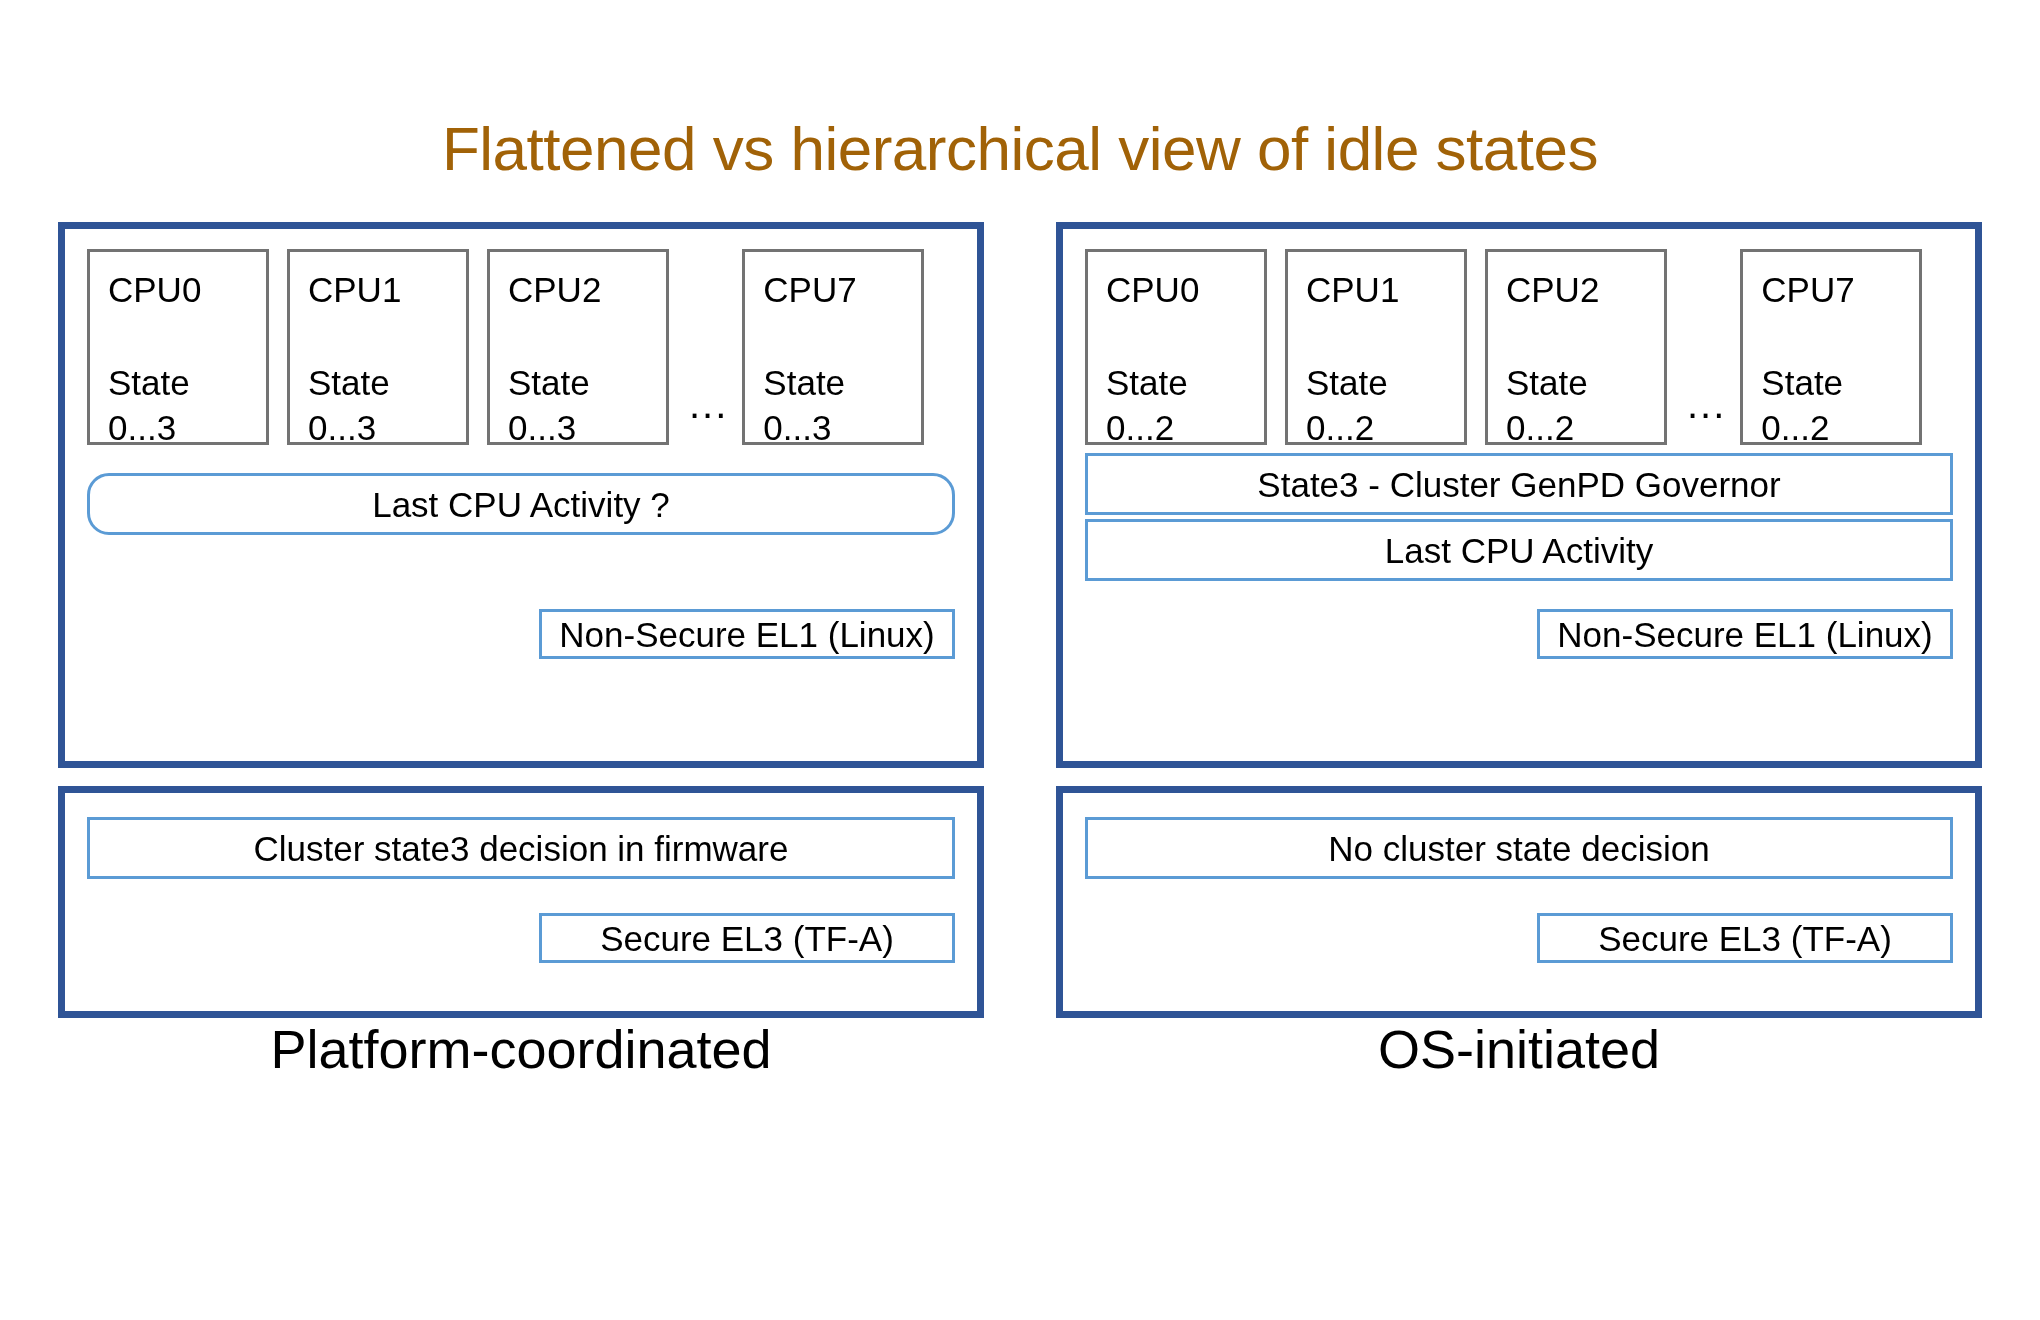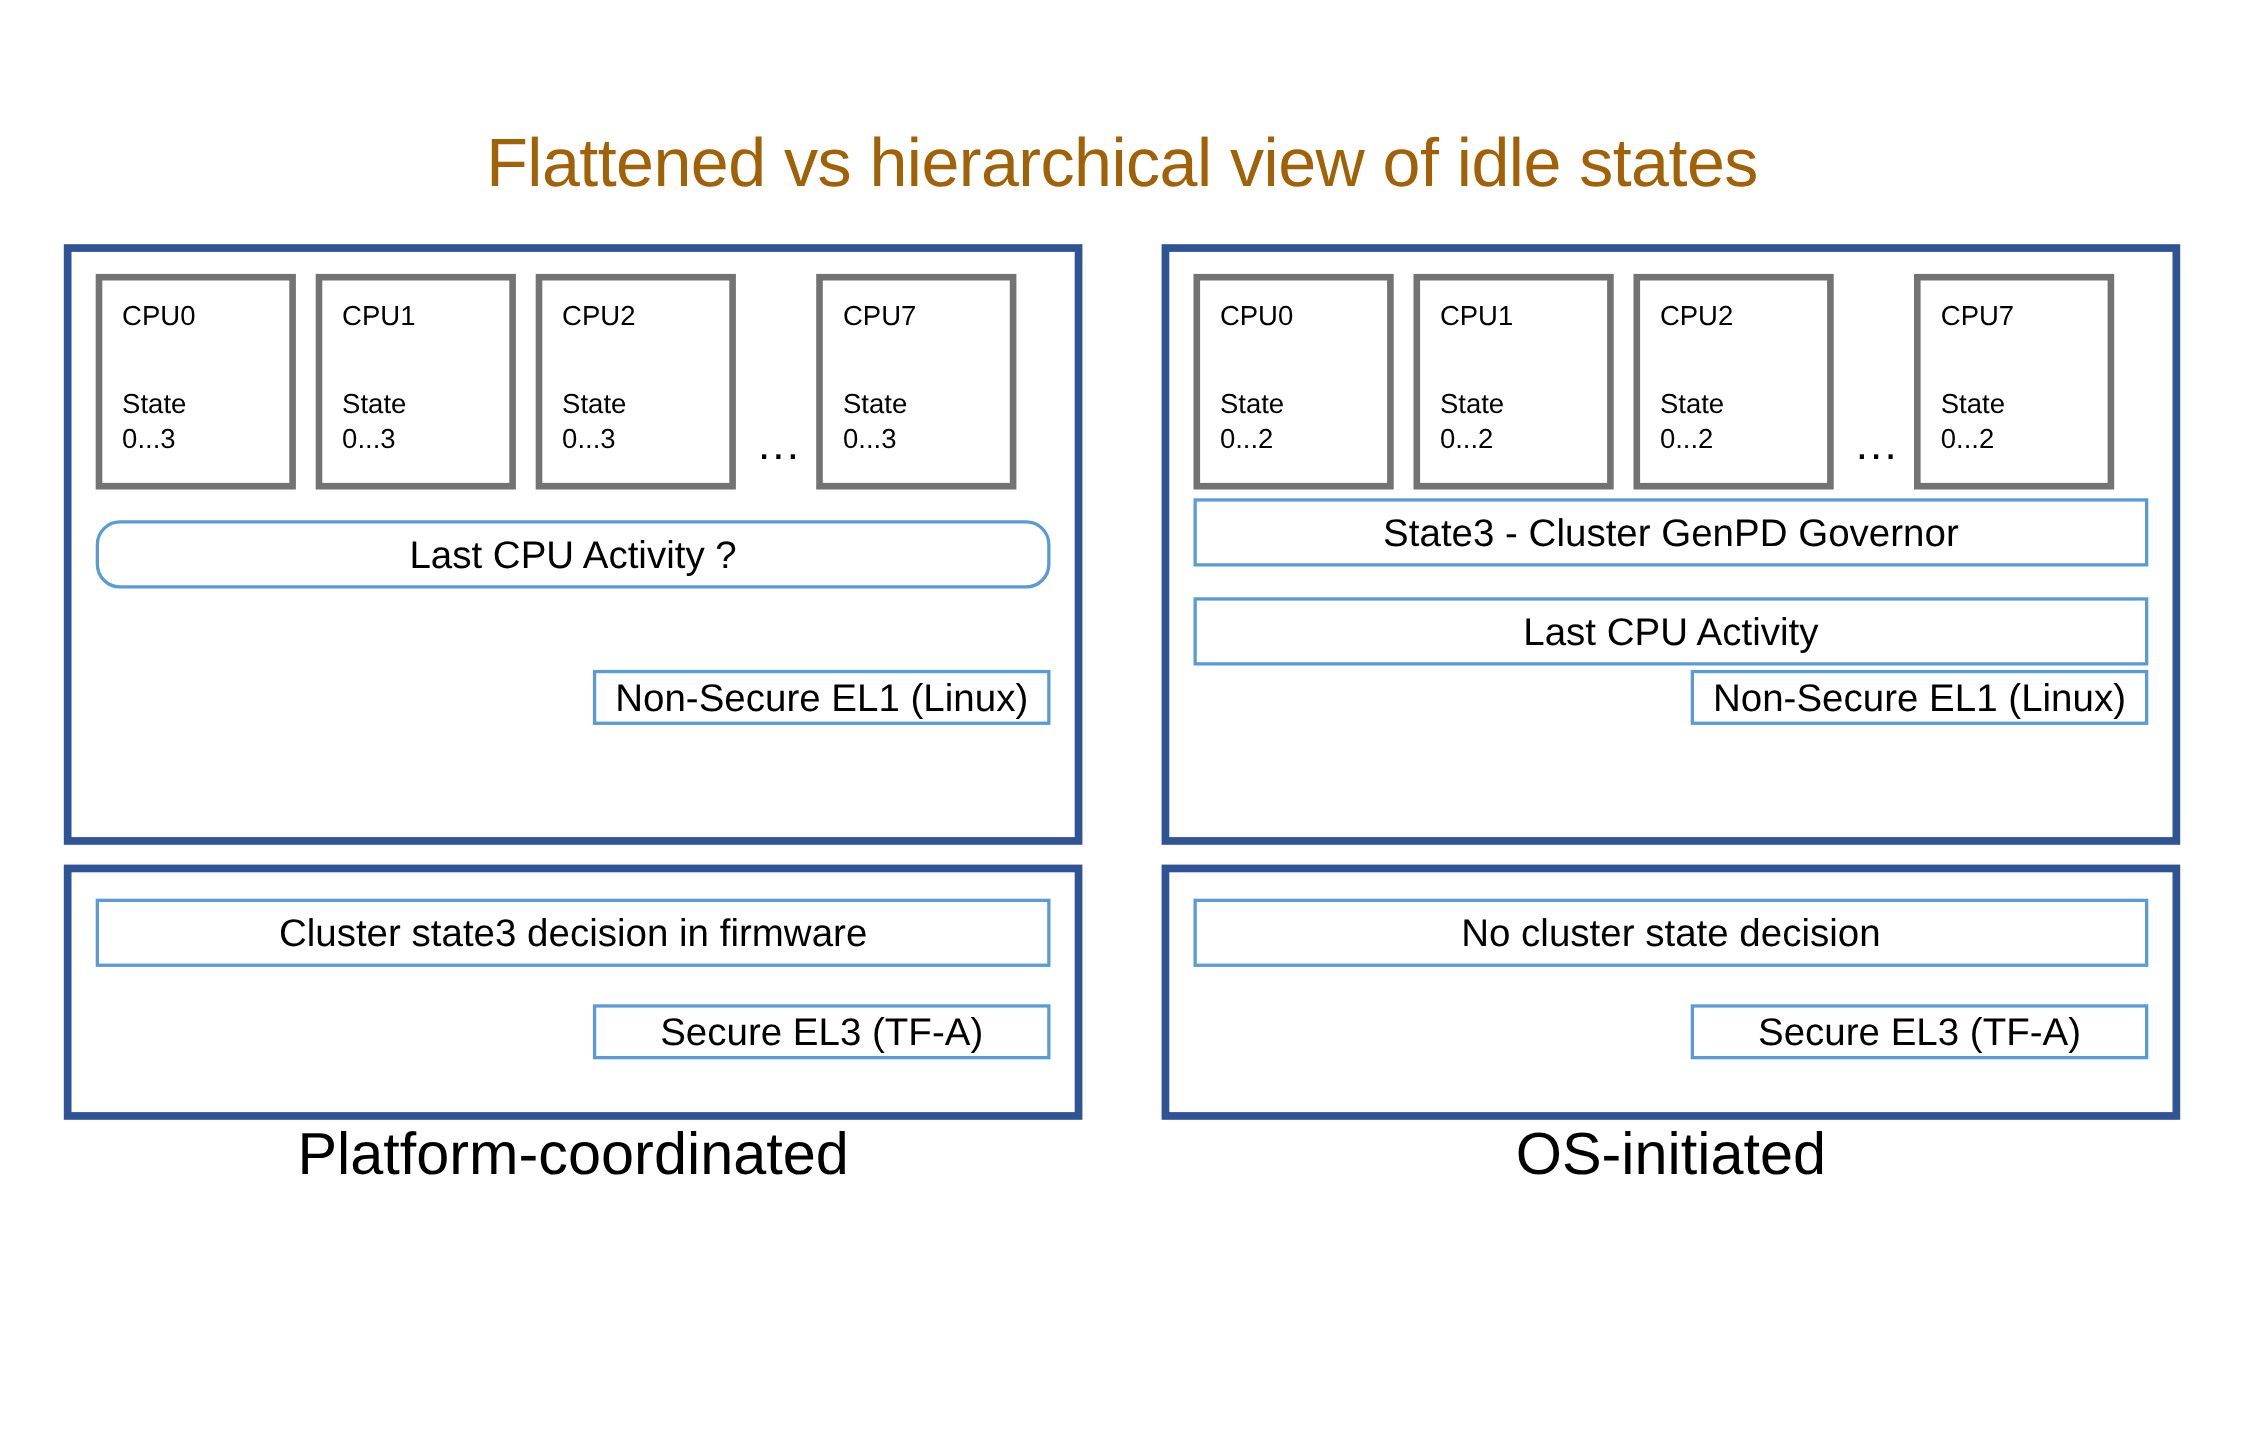--- a/index.html
+++ b/index.html
@@ -59,28 +59,28 @@
     position: absolute;
     left: 22px;
     top: 20px;
     right: 22px;
     height: 196px;
     display: flex;
     align-items: flex-start;
   }
   .cpu-box {
     box-sizing: border-box;
-    border: 6px solid #737373;
+    border: 3px solid #737373;
     background: #ffffff;
     width: 182px;
     height: 196px;
     padding: 16px 0 0 18px;
     margin-right: 18px;
     line-height: 1.28;
-    font-size: 25px;
+    font-size: 35px;
   }
   .cpu-box .cpu-name {
     display: block;
     margin-bottom: 48px;
   }
   .cpu-box .state-label { display: block; }
   .cpu-box .state-range { display: block; }
 
   .ellipsis {
     font-size: 40px;
@@ -116,21 +116,21 @@
     width: 416px;
     height: 50px;
   }
 
   
   .left  .bar.lastcpu { top: 244px; border-radius: 22px; }
   .left  .bar.el1tag  { top: 380px; }
 
   
   .right .bar.genpd   { top: 224px; }
-  .right .bar.lastcpu { top: 314px; }
+  .right .bar.lastcpu { top: 290px; }
   .right .bar.el1tag  { top: 380px; }
 
   
   .panel.el3 .bar.decision { top: 24px; }
   .panel.el3 .bar.el3tag   { top: 120px; }
 
   
   .caption {
     position: absolute;
     top: 1022px;

